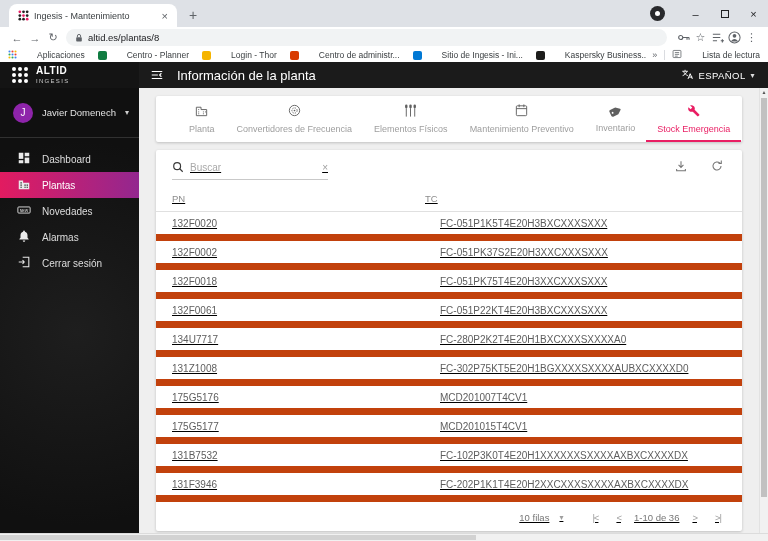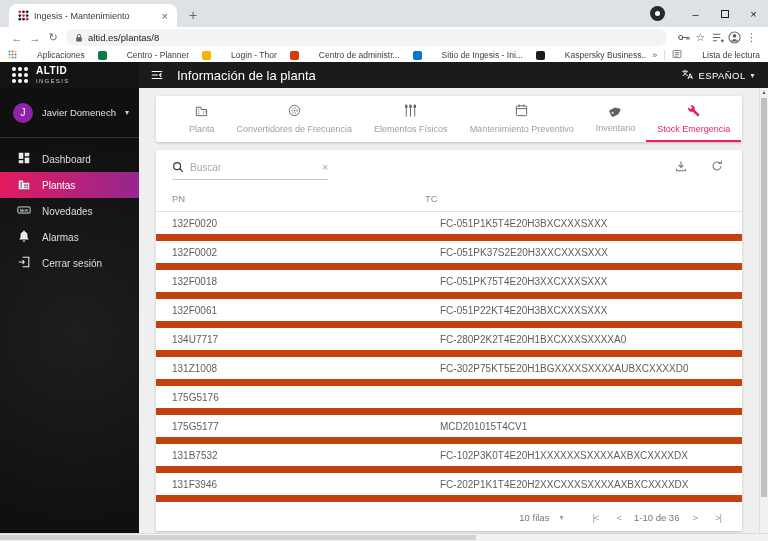--- a/index.html
+++ b/index.html
@@ -69,21 +69,21 @@
 
   .main { flex:1; background:#efefef; padding:8px 26px 0 17px; display:flex; flex-direction:column; min-width:0; }
   .card { background:#fff; border-radius:2px; box-shadow:0 1px 3px rgba(0,0,0,.2); }
   .tabs-card { height:46px; display:flex; justify-content:space-between; padding:0 22px; }
   .tabitem { display:flex; flex-direction:column; align-items:center; justify-content:center; gap:4px;
              color:#9e9e9e; font-size:9px; padding:0 11px; height:100%; white-space:nowrap; border-bottom:2px solid transparent; }
   .tabitem svg { color:#606060; }
   .tabitem.active { color:#e91e63; border-bottom-color:#e91e63; }
   .tabitem.active svg { color:#e91e63; }
 
-  .table-card { margin-top:8px; flex:1; margin-bottom:2px; display:flex; flex-direction:column; overflow:hidden; }
+  .table-card { margin-top:8px; flex:1; margin-bottom:2px; display:flex; flex-direction:column; overflow:hidden;text-decoration:underline; }
   .search-row { height:36px; display:flex; align-items:center; padding:0 18px 0 16px; flex-shrink:0; }
   .search-box { width:156px; display:flex; align-items:center; gap:6px; border-bottom:1px solid #c9c9c9; height:23px; }
   .search-box input { border:none; outline:none; flex:1; font-size:10px; color:#444; min-width:0; background:transparent; }
   .search-box input::placeholder { color:#a9a9a9; }
   .search-clear { color:#9e9e9e; font-size:10px; }
   .tool-icons { margin-left:auto; display:flex; gap:22px; color:#757575; align-items:center; }
   .thead, .trow { display:grid; grid-template-columns:253px 1fr; align-items:center; }
   .thead { height:26px; border-bottom:1px solid #e0e0e0; color:#8c8c8c; font-size:9.5px; flex-shrink:0; }
   .th, .td { padding-left:16px; white-space:nowrap; overflow:hidden; }
   .trow { height:29px; border-bottom:7px solid #c2410c; color:#5d5d5d; font-size:10px;gap:15px; }
@@ -453,20 +453,21 @@
               <div class="td">FC-280P2K2T4E20H1BXCXXXSXXXXA0</div>
             </div>
 
             <div class="trow">
               <div class="td">131Z1008</div>
               <div class="td">FC-302P75KT5E20H1BGXXXXSXXXXAUBXCXXXXD0</div>
             </div>
 
             <div class="trow">
               <div class="td">175G5176</div>
+              <div class="td">MCD201007T4CV1</div>
             </div>
 
             <div class="trow">
               <div class="td">175G5177</div>
               <div class="td">MCD201015T4CV1</div>
             </div>
 
             <div class="trow">
               <div class="td">131B7532</div>
               <div class="td">FC-102P3K0T4E20H1XXXXXXSXXXXAXBXCXXXXDX</div>

